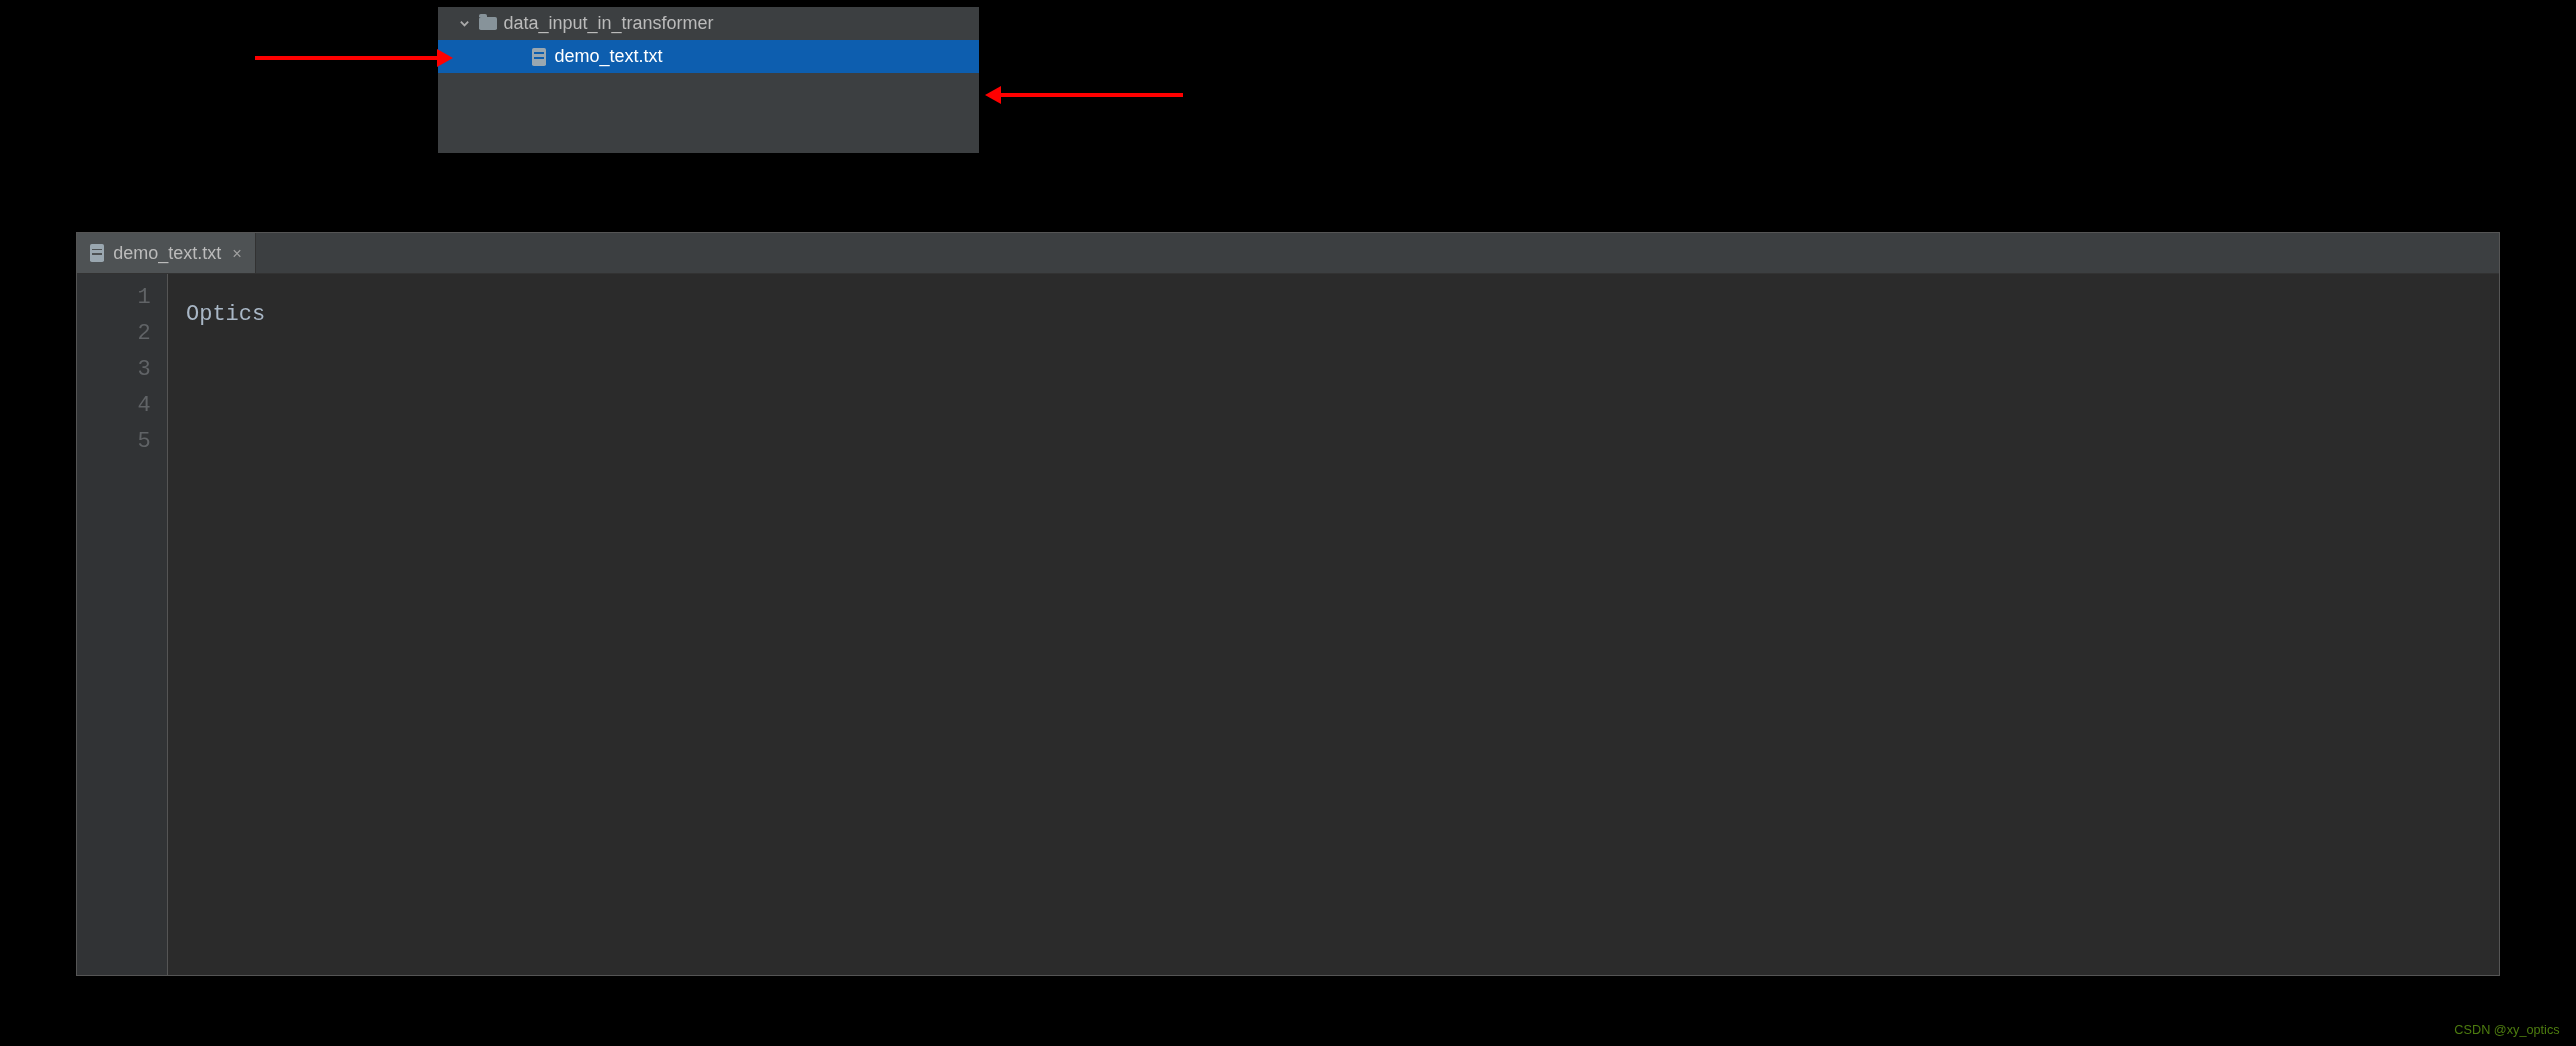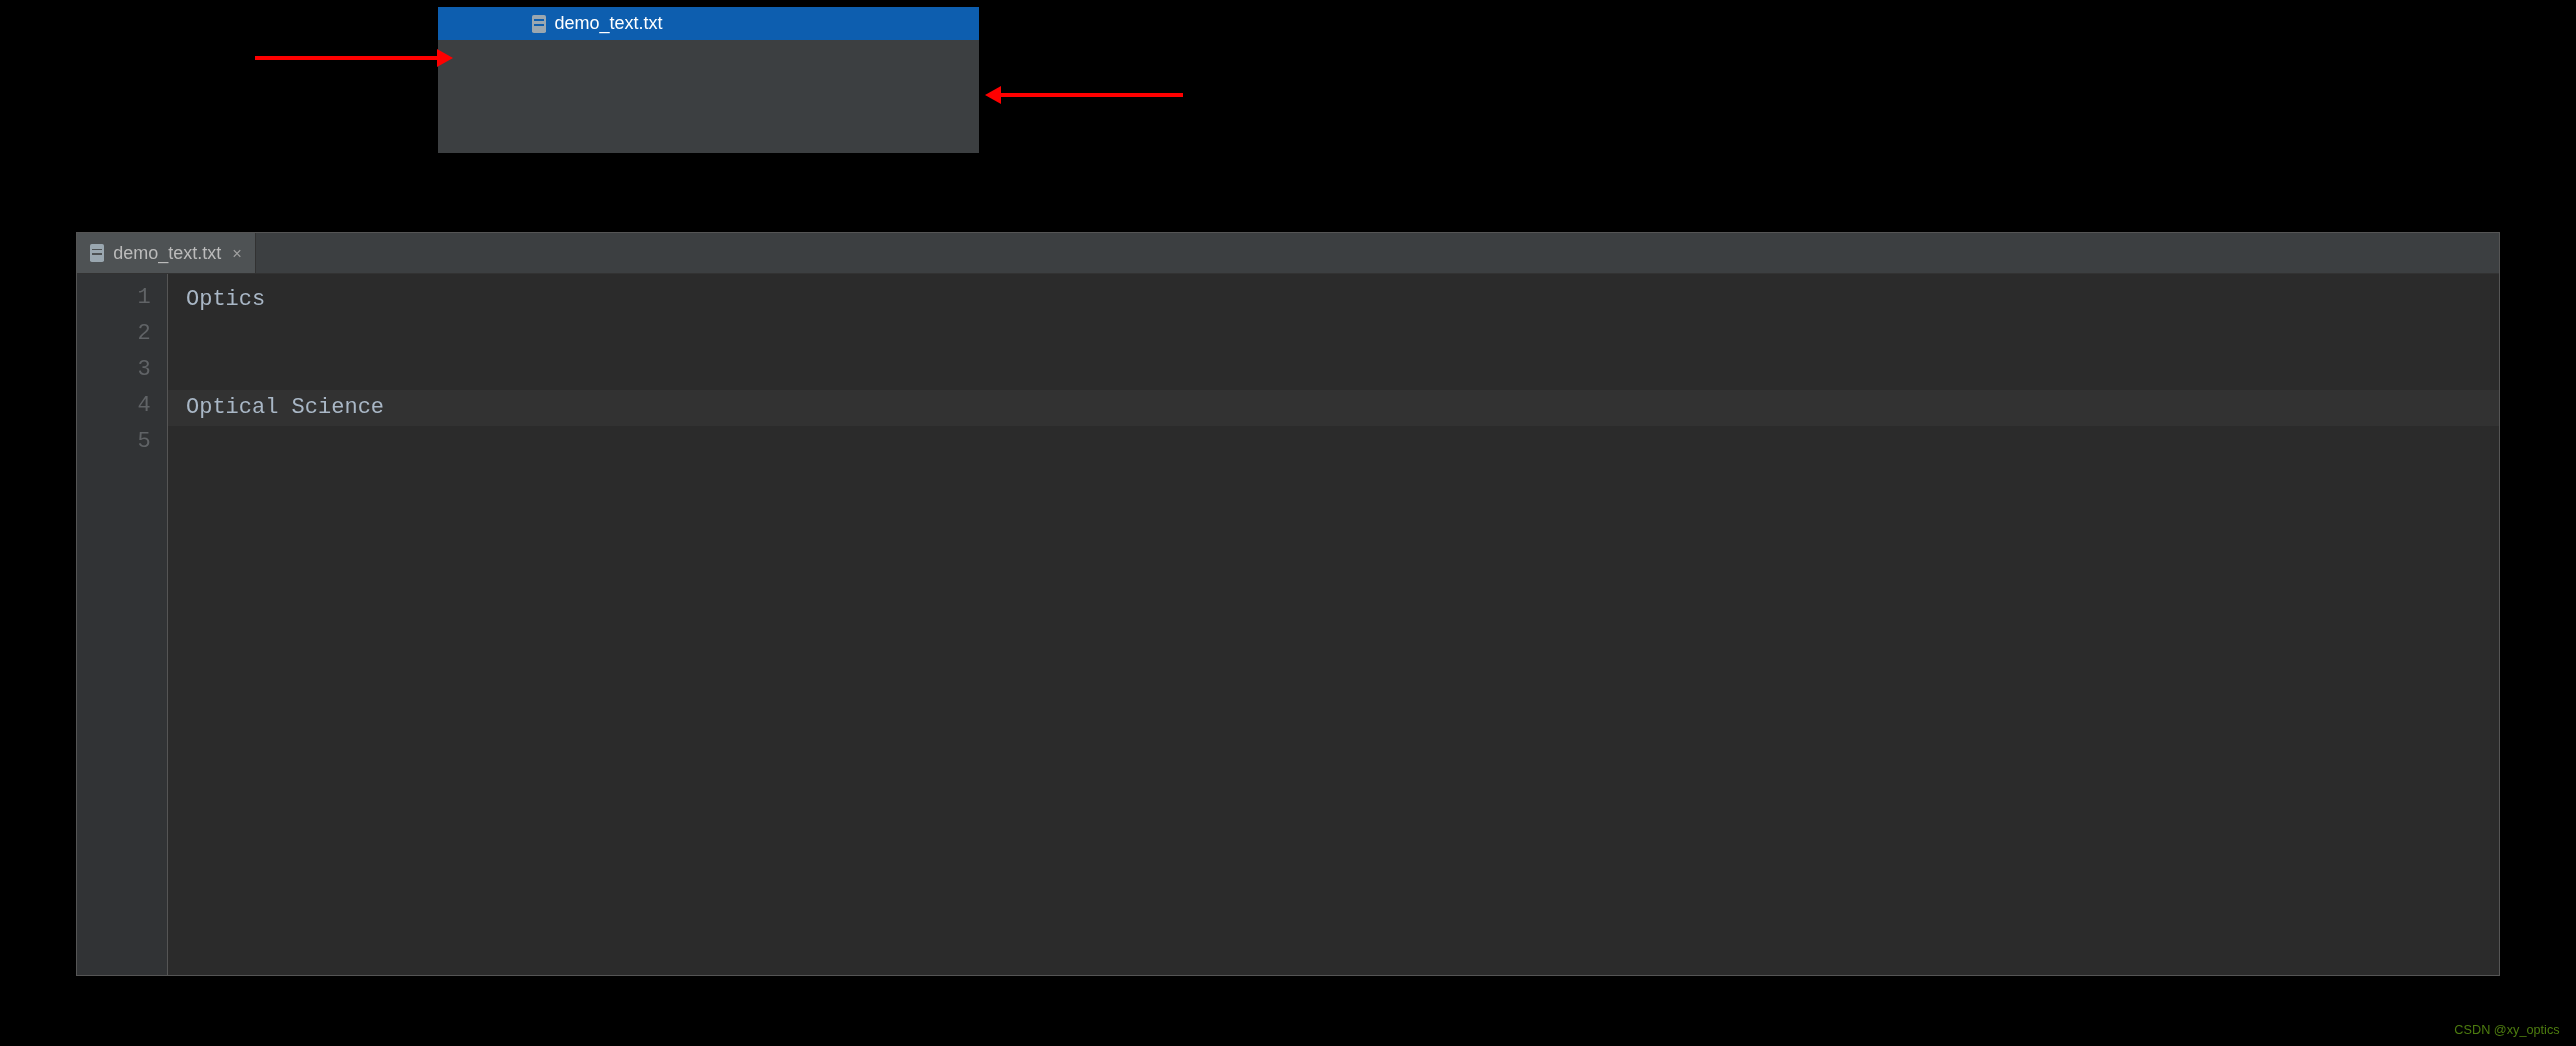--- a/index.html
+++ b/index.html
@@ -224,21 +224,21 @@
       color: #606366;
       text-align: right;
       padding-right: 16.4px;
       padding-top: 5.5px;
       border-right: 0.9px solid #555555;
     }
     .gutter .ln { height: 36px; }
     .code {
       flex: 1;
       padding-left: 18px;
-      padding-top: 8px;
+      padding-top: 23px;
       color: #a9b7c6;
       position: relative;
     }
     .code .line {
       height: 36px;
       white-space: pre;
     }
     .code .current-line {
       background: #323232;
       margin-left: -18px;
@@ -252,20 +252,31 @@
       bottom: 9px;
       color: #4d7c0f;
       font-size: 12.7px;
       font-family: Arial, sans-serif;
     }
   </style>
 </head>
 <body>
 
 <div class="tree-panel">
+  <div class="tree-row indent-0">
+    <span class="chevron">
+      <svg width="11" height="11" viewBox="0 0 12 12">
+          <path d="M2 4 L6 8 L10 4" fill="none" stroke="currentColor" stroke-width="2"></path>
+        </svg>
+    </span>
+    <span class="tree-icon">
+        <span class="folder-shape"></span>
+      </span>
+    <span class="tree-label">data_input_in_transformer</span>
+  </div>
   <div class="tree-row indent-2 selected">
     <span class="tree-icon">
         <span class="file-txt"></span>
       </span>
     <span class="tree-label">demo_text.txt</span>
   </div>
 </div>
 
 <div class="arrow arrow-left point-right"></div>
 <div class="arrow arrow-right point-left"></div>
@@ -283,19 +294,18 @@
       <div class="ln">1</div>
       <div class="ln">2</div>
       <div class="ln">3</div>
       <div class="ln">4</div>
       <div class="ln">5</div>
     </div>
     <div class="code">
       <div class="line">Optics</div>
       <div class="line"></div>
       <div class="line"></div>
-      <div class="line current-line">Optical Science</div>
     </div>
   </div>
 </div>
 
 <div class="watermark">CSDN @xy_optics</div>
 
 
 </body></html>

